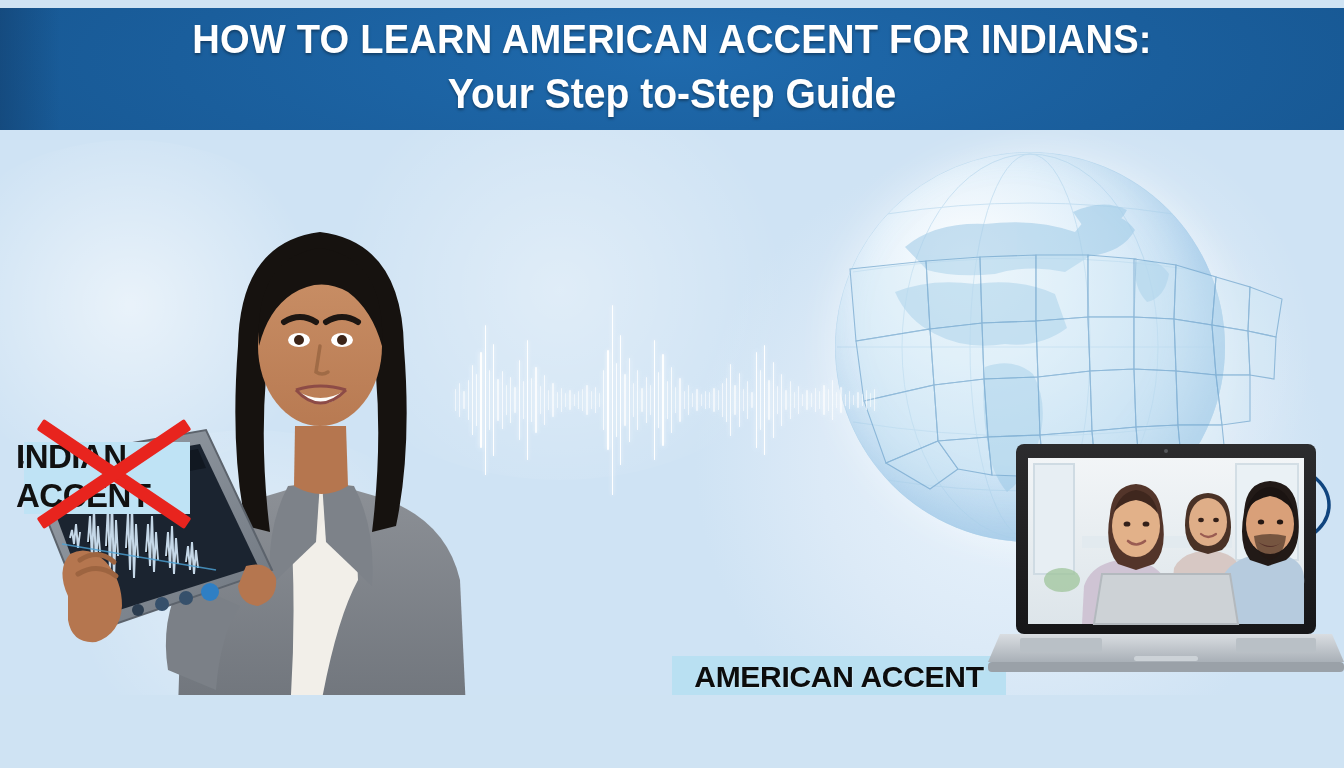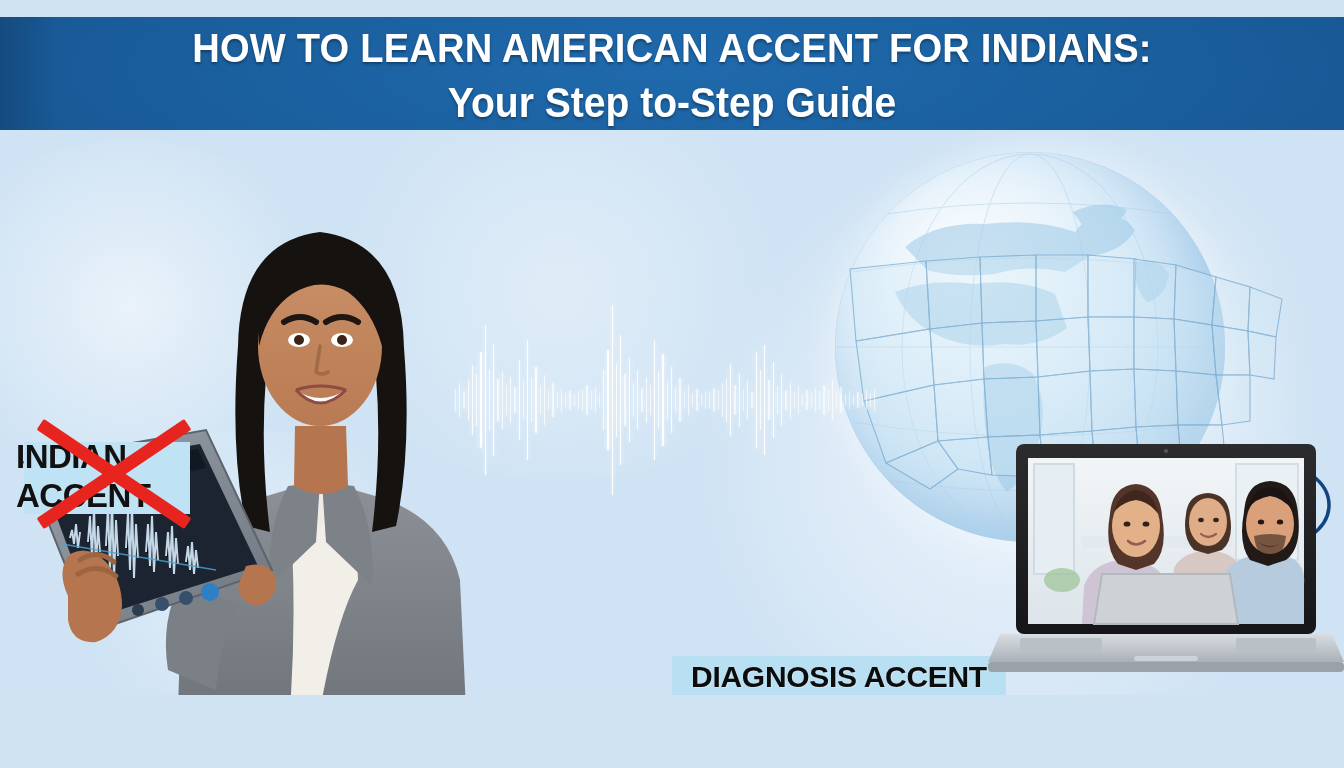--- a/index.html
+++ b/index.html
@@ -8,21 +8,21 @@
 
   #banner{
     position:relative;
     width:1344px;height:768px;
     overflow:hidden;
     background:#cfe3f3;
   }
 
   
   .header-band{
-    position:absolute;left:0;top:17px;width:1344px;height:130px;
+    position:absolute;left:0;top:8px;width:1344px;height:130px;
     background:
       radial-gradient(ellipse 900px 220px at 50% 40%, #1f6aad 0%, #1a5e9c 55%, #16558f 100%);
     overflow:hidden;
   }
   .header-band::after{
     content:"";position:absolute;left:0;top:0;width:60px;height:130px;
     background:linear-gradient(90deg,#123f6d 0%, rgba(18,63,109,0) 100%);
     opacity:.55;
   }
   .title-line1,.title-line2{
@@ -437,21 +437,21 @@
         <div>INDIAN</div>
         <div>ACCENT</div>
       </div>
     </div>
     <div class="redx">
       <span class="s1"></span>
         <span class="s2"></span>
     </div>
 
     <div class="badge-american">
-      <div class="l1">DIAGNOSIS ACCENT</div>
+      <div class="l1">AMERICAN ACCENT</div>
 
     </div>
 
     <div class="bubble">
       <svg viewBox="0 0 132 118" xmlns="http://www.w3.org/2000/svg">
         <ellipse cx="63" cy="45" rx="58" ry="42" fill="rgba(214,234,247,.55)" stroke="#10457f" stroke-width="3.5"></ellipse>
         <path d="M40 76 L26 114 L62 84 Z" fill="rgba(214,234,247,.55)" stroke="#10457f" stroke-width="3.5" stroke-linejoin="round"></path>
       </svg>
       <div class="btxt r1">R  TH</div>
       <div class="btxt r2">A,E,I,O,U</div>

